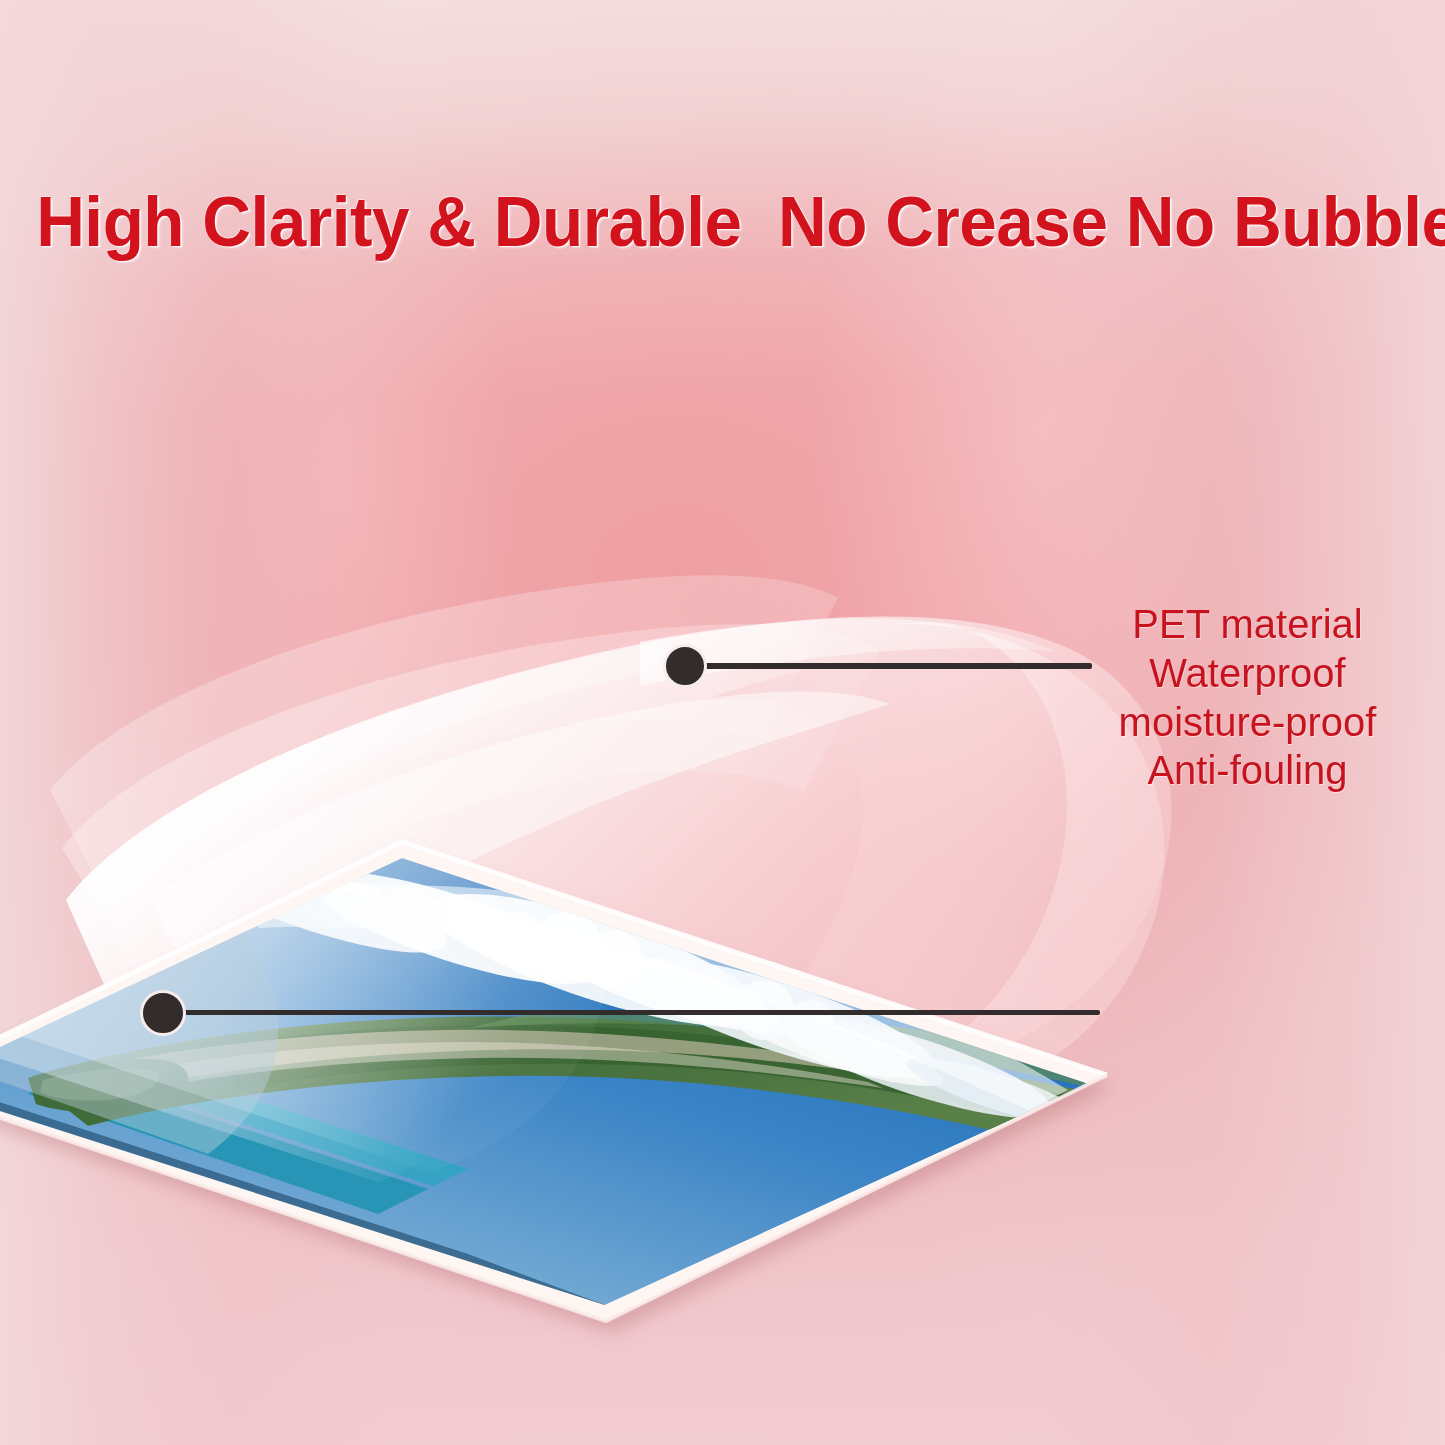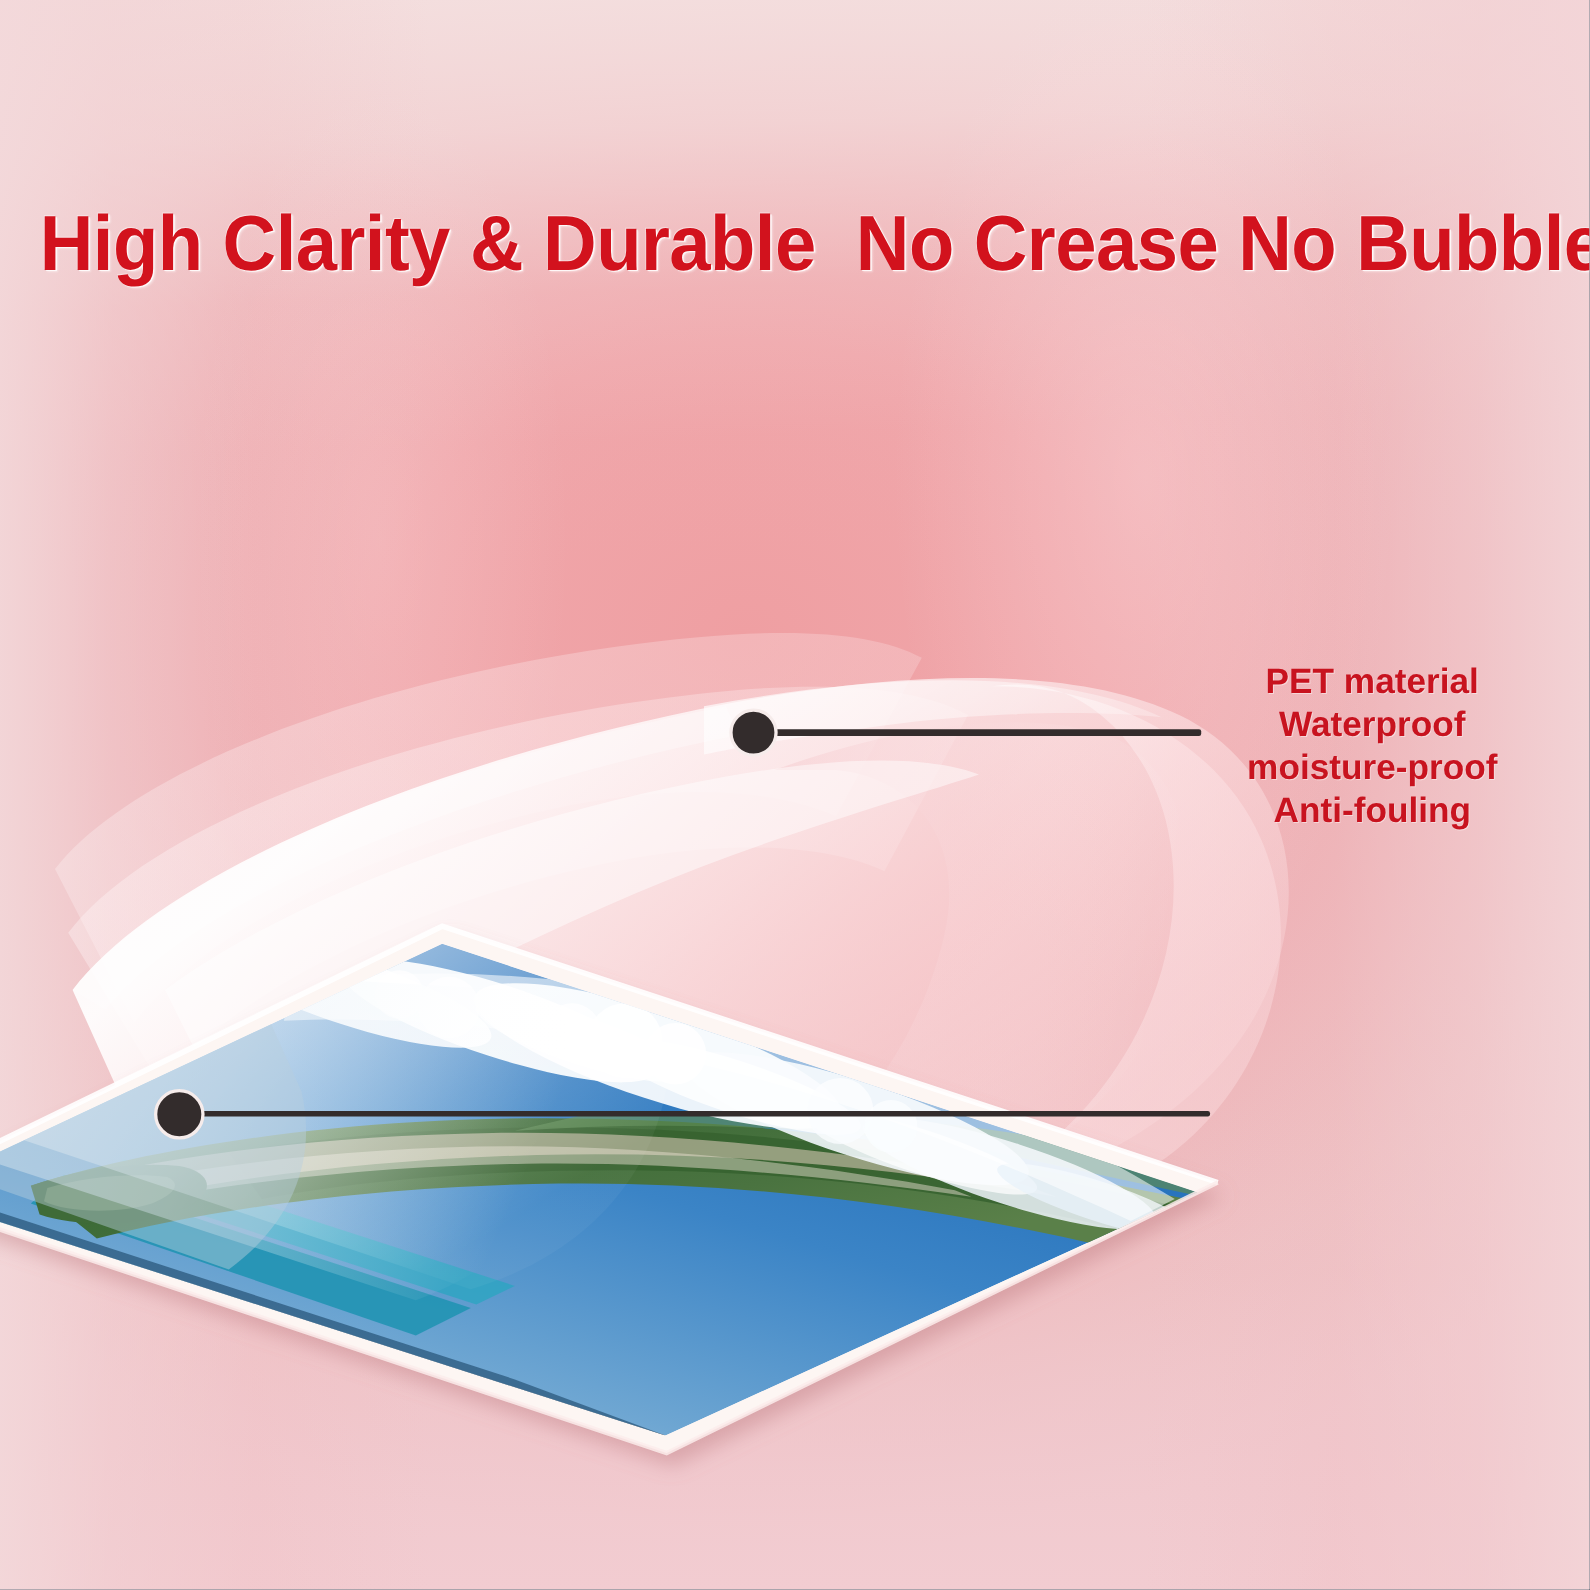--- a/index.html
+++ b/index.html
@@ -6,21 +6,21 @@
     margin: 0;
     padding: 0;
     background: #ffffff;
   }
   #stage {
     position: relative;
     width: 1445px;
     height: 1445px;
     overflow: hidden;
     font-family: "Liberation Sans", sans-serif;
-    background: #0f172a;
+    background: #f9a8d4;
   }
 
   
   .bg-base {
     position: absolute;
     inset: 0;
     background:
       radial-gradient(ellipse 70% 58% at 47% 40%, #ef9fa2 0%, #f0a7ab 32%, #eeb4b8 58%, #eec4c6 80%, #f0cdd0 100%);
   }
   .bg-soft-top {
@@ -73,22 +73,22 @@
       -0.6px -0.6px 0 rgba(255,255,255,0.45),
        2.4px 2.4px 2px rgba(255,255,255,0.45);
     transform: scaleX(0.95);
     transform-origin: 50% 50%;
   }
 
   
   .callout-text {
     position: absolute;
     color: #c8131f;
-    font-weight: bold;
-    font-size: 32px;
+    font-weight: normal;
+    font-size: 40px;
     line-height: 1.22;
     text-align: center;
     white-space: pre-line;
     text-shadow: 0.8px 0.8px 0 rgba(255,255,255,0.45);
   }
   #pet-label {
     left: 1060px;
     top: 600px;
     width: 375px;
   }

